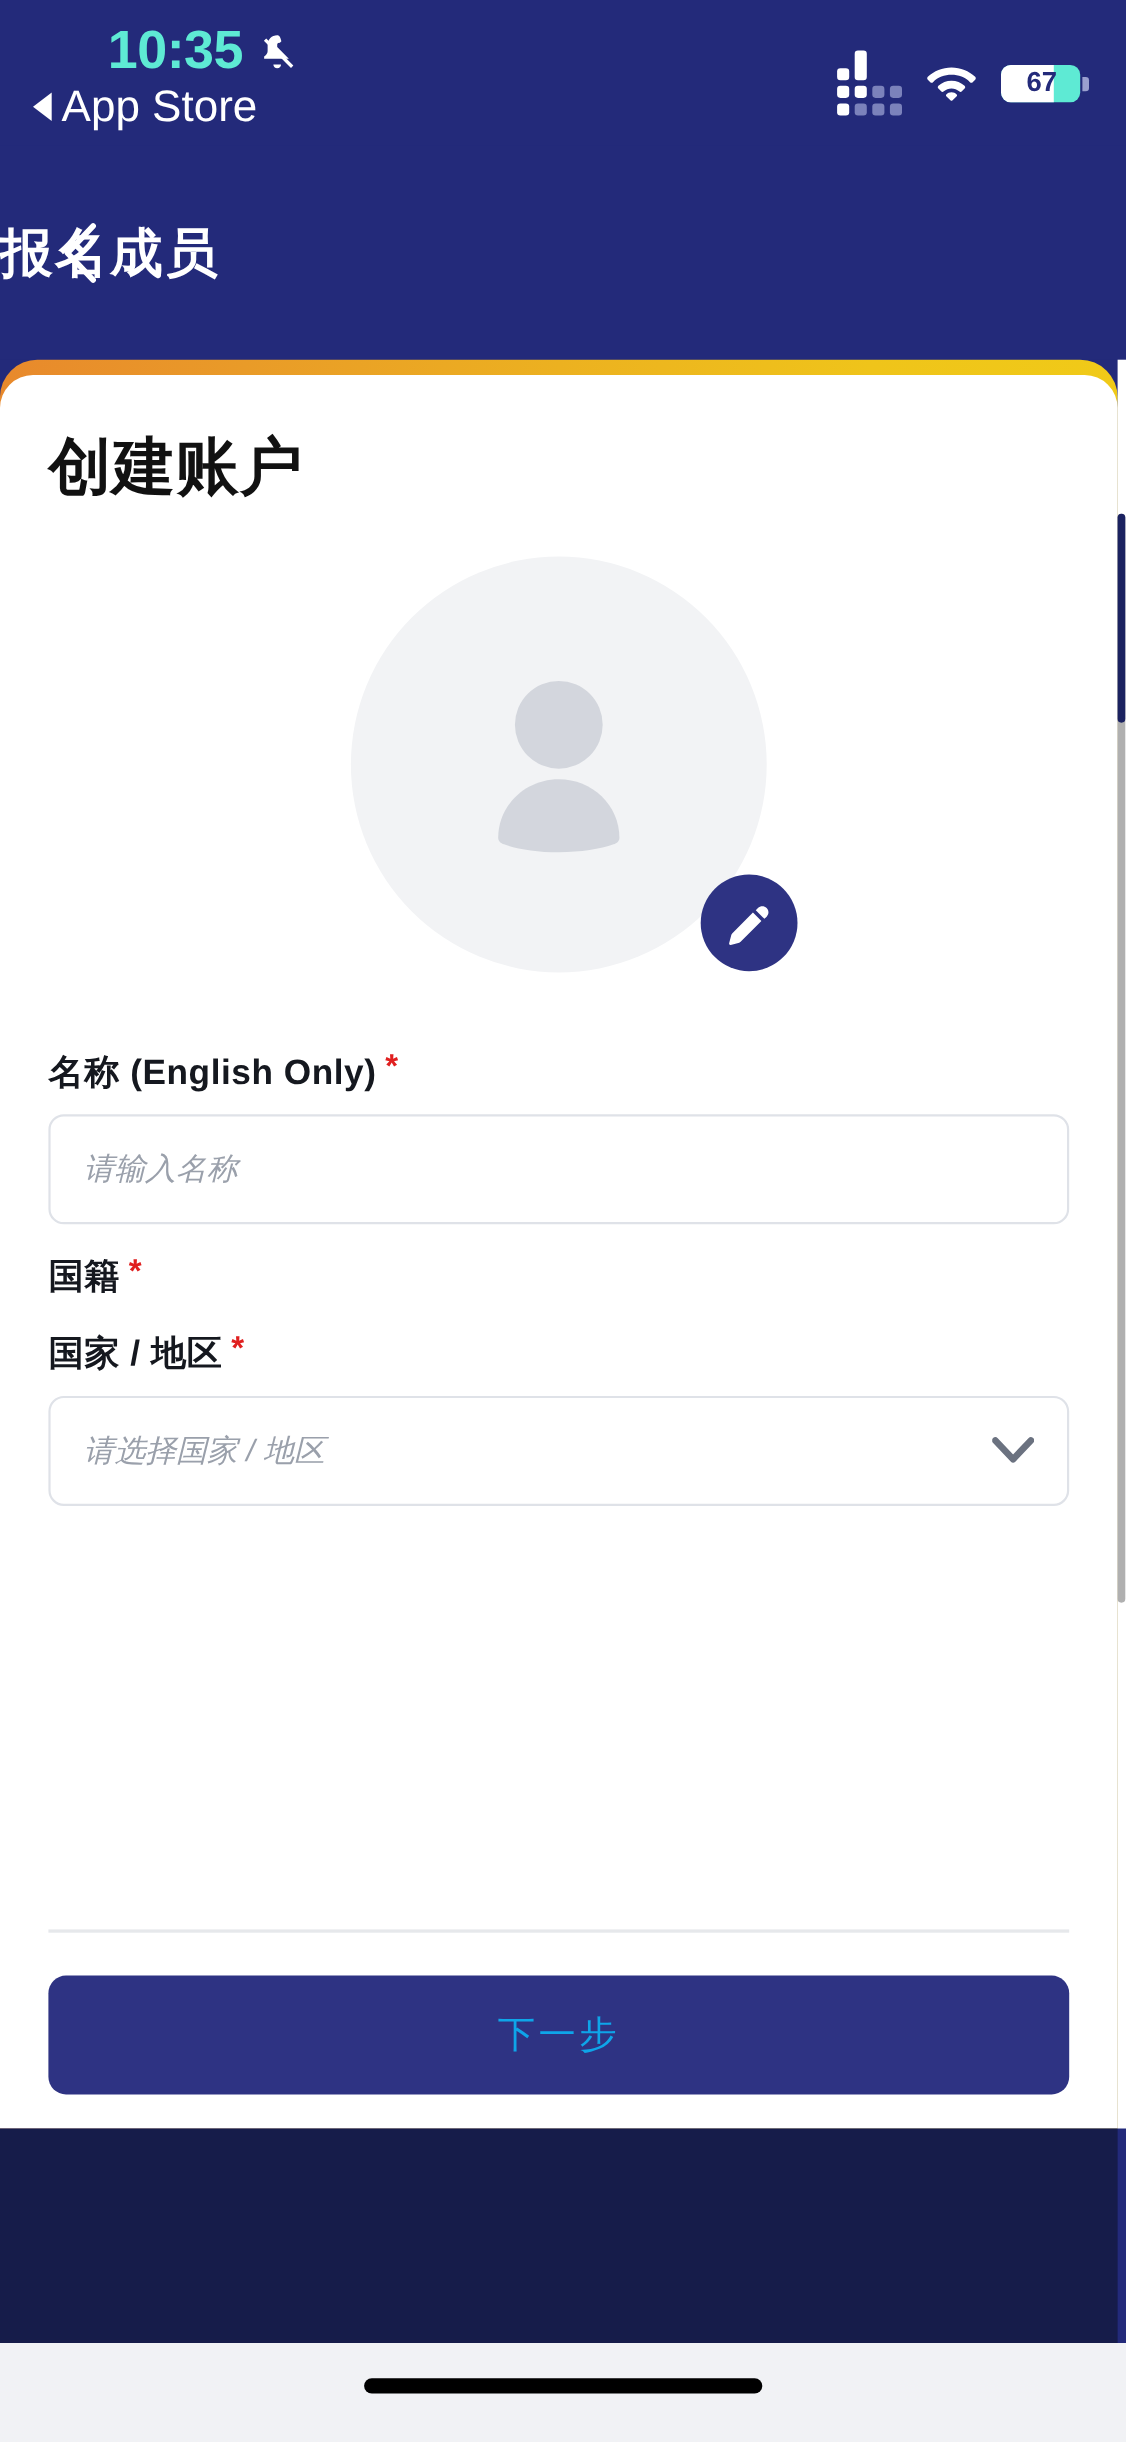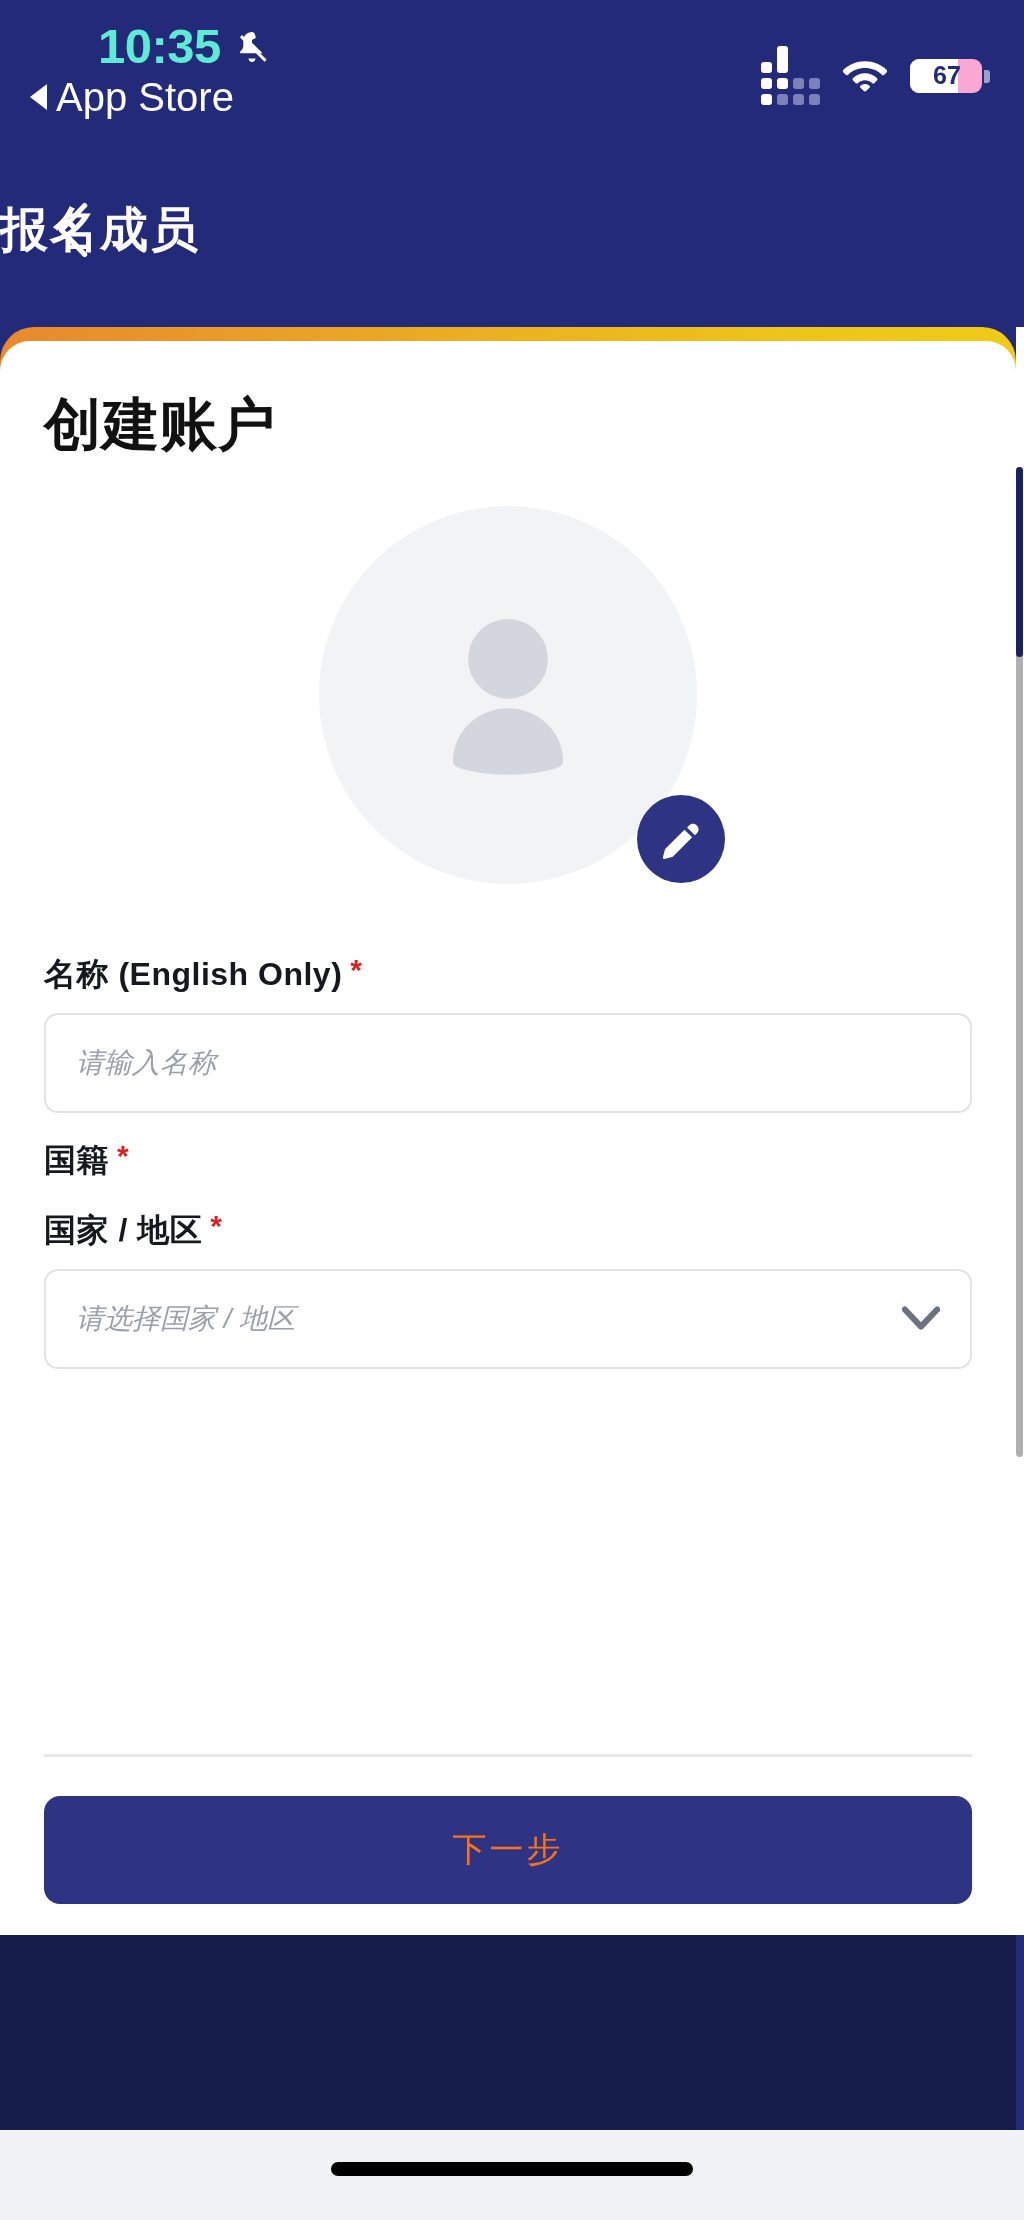--- a/index.html
+++ b/index.html
@@ -86,21 +86,21 @@
     align-items: end;
   }
   .signal-dots span { background: #7b82bb; border-radius: 3px; width: 11px; }
   .signal-dots span.on { background: #ffffff; }
   .wifi-icon { width: 46px; height: 34px; display: block; }
   .battery {
     position: relative;
     width: 72px;
     height: 34px;
     border-radius: 9px;
-    background: #f9a8d4;
+    background: #5eead4;
     display: flex;
     align-items: center;
     overflow: visible;
   }
   .battery-fill {
     position: absolute;
     left: 0; top: 0; bottom: 0;
     width: 67%;
     background: #ffffff;
     border-radius: 9px 0 0 9px;
@@ -302,21 +302,21 @@
 
   .next-btn {
     position: absolute;
     top: 1455px;
     left: 44px;
     width: 928px;
     height: 108px;
     background: #2E3383;
     border-radius: 16px;
     border: none;
-    color: #f97316;
+    color: #0ea5e9;
     font-size: 34px;
     font-family: "Liberation Sans", "DejaVu Sans", sans-serif;
     letter-spacing: 3px;
     cursor: pointer;
     display: flex;
     align-items: center;
     justify-content: center;
   }
 
   

